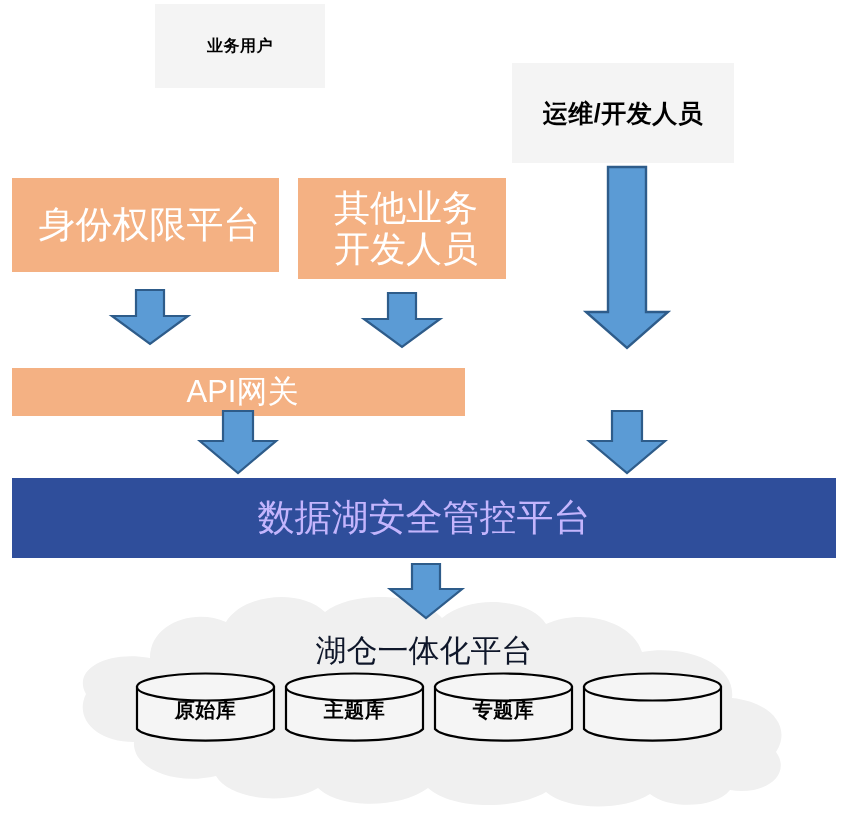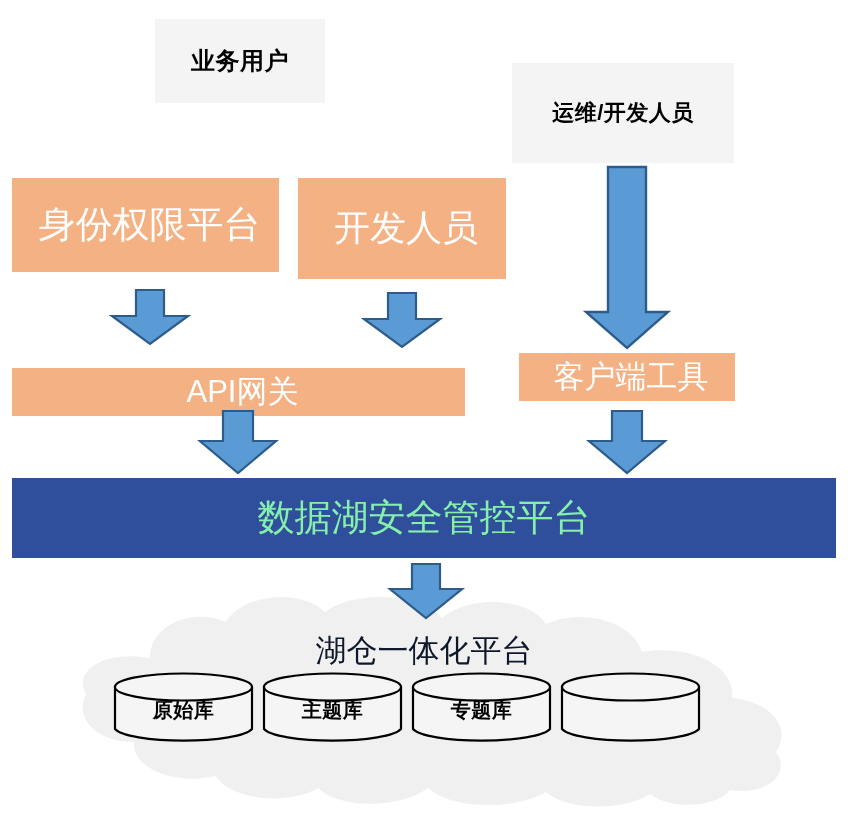--- a/index.html
+++ b/index.html
@@ -43,84 +43,82 @@
     line-height: 1.12;
     padding-left: 8px;
   }
 
   
   .navy-bar {
     background: #2F4E9B;
     display: flex;
     align-items: center;
     justify-content: center;
-    color: #86efac;
+    color: #c4b5fd;
   }
 
   
   .arrow { pointer-events: auto; }
   .arrow svg { display: block; width: 100%; height: 100%; }
 
   
   #cloud-layer { position: absolute; left: 0; top: 596px; width: 848px; height: 217px; }
   #cloud-layer svg { display: block; }
 
   
   .cloud-title {
     color: #0f172a;
     font-size: 31px;
     white-space: nowrap;
     text-align: center;
   }
 
   
-  .cylinder { position: absolute; }
+  .cylinder { position: absolute; margin-left: 22px; }
   .cylinder svg { display: block; position: absolute; left: 0; top: 0; }
   .cyl-label {
     position: absolute;
     left: 0;
     width: 100%;
     top: 50%;
     transform: translateY(-42%);
     text-align: center;
     font-weight: bold;
     font-size: 20px;
     color: #000000;
     white-space: nowrap;
     letter-spacing: .5px;
   }
 </style>
 </head>
 <body>
 
 <div id="canvas">
 
-  <div class="abs actor-box" style="left:155px; top:19px; width:170px; height:84px; font-size:24px;">
+  <div class="abs actor-box" style="left:155px; top:4px; width:170px; height:84px; font-size:16px;">
     <span>业务用户</span>
   </div>
 
-  <div class="abs actor-box" style="left:512px; top:63px; width:222px; height:100px; font-size:22px;">
+  <div class="abs actor-box" style="left:512px; top:63px; width:222px; height:100px; font-size:25px;">
     <span>运维/开发人员</span>
   </div>
 
   <div class="abs orange-box" style="left:12px; top:178px; width:267px; height:94px; font-size:37px;">
     <span>身份权限平台</span>
   </div>
 
   <div class="abs orange-box" style="left:298px; top:178px; width:208px; height:101px; font-size:36px; flex-direction:column;">
+    <span>其他业务</span>
     <span>开发人员</span>
   </div>
 
   <div class="abs orange-box" style="left:12px; top:353px; width:453px; height:48px; font-size:31px;margin-top:15px;">
     <span>API网关</span>
   </div>
 
-  <div class="abs orange-box" style="left:519px; top:353px; width:216px; height:48px; font-size:31px;">
-    <span>客户端工具</span>
-  </div>
 
   <div class="abs navy-bar" style="left:12px; top:478px; width:824px; height:80px; font-size:37px;">
     <span>数据湖安全管控平台</span>
   </div>
 
   <div class="abs arrow" style="left:108px; top:288px; width:84px; height:58px;">
     <svg viewBox="0 0 84 58" preserveAspectRatio="none" aria-hidden="true">
       <polygon points="28,2 56,2 56,28 80,28 42,56 4,28 28,28" fill="#5B9BD5" stroke="#2E5C8A" stroke-width="2.2" stroke-linejoin="miter"></polygon>
     </svg>
   </div>

